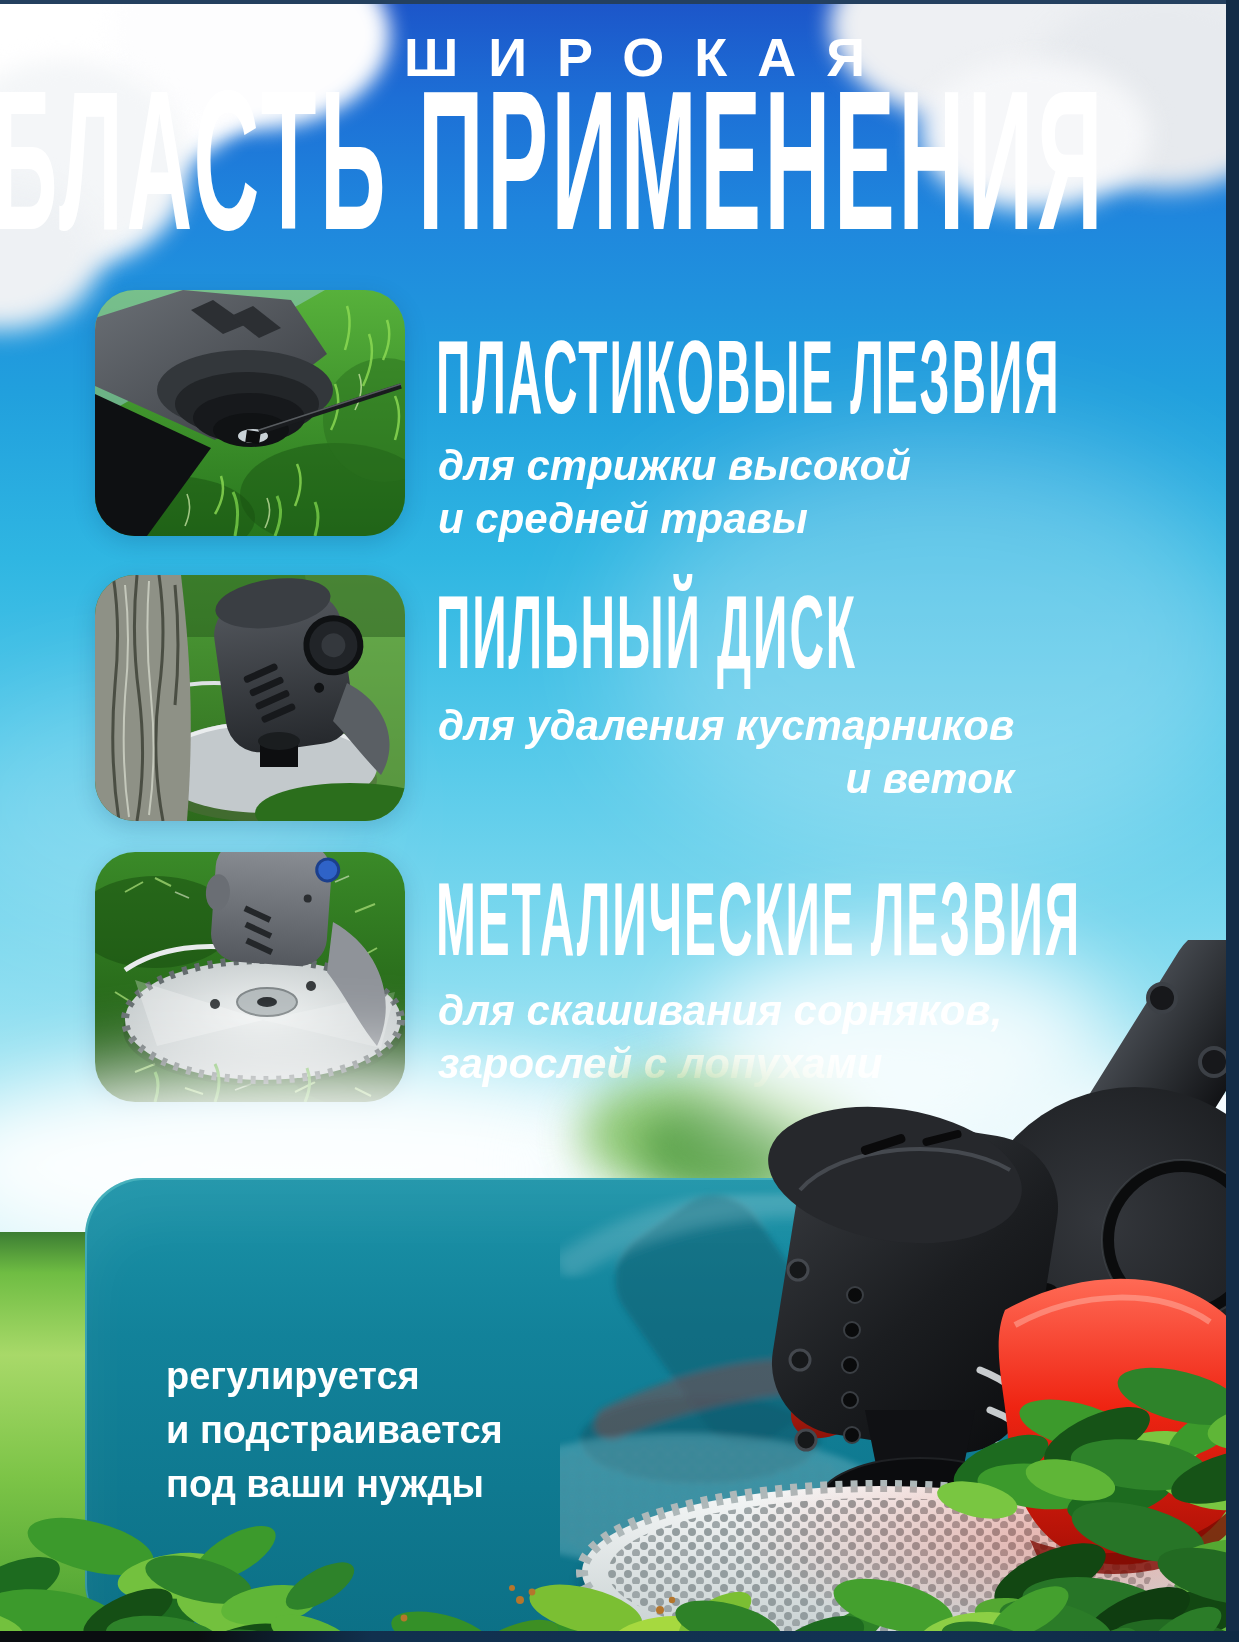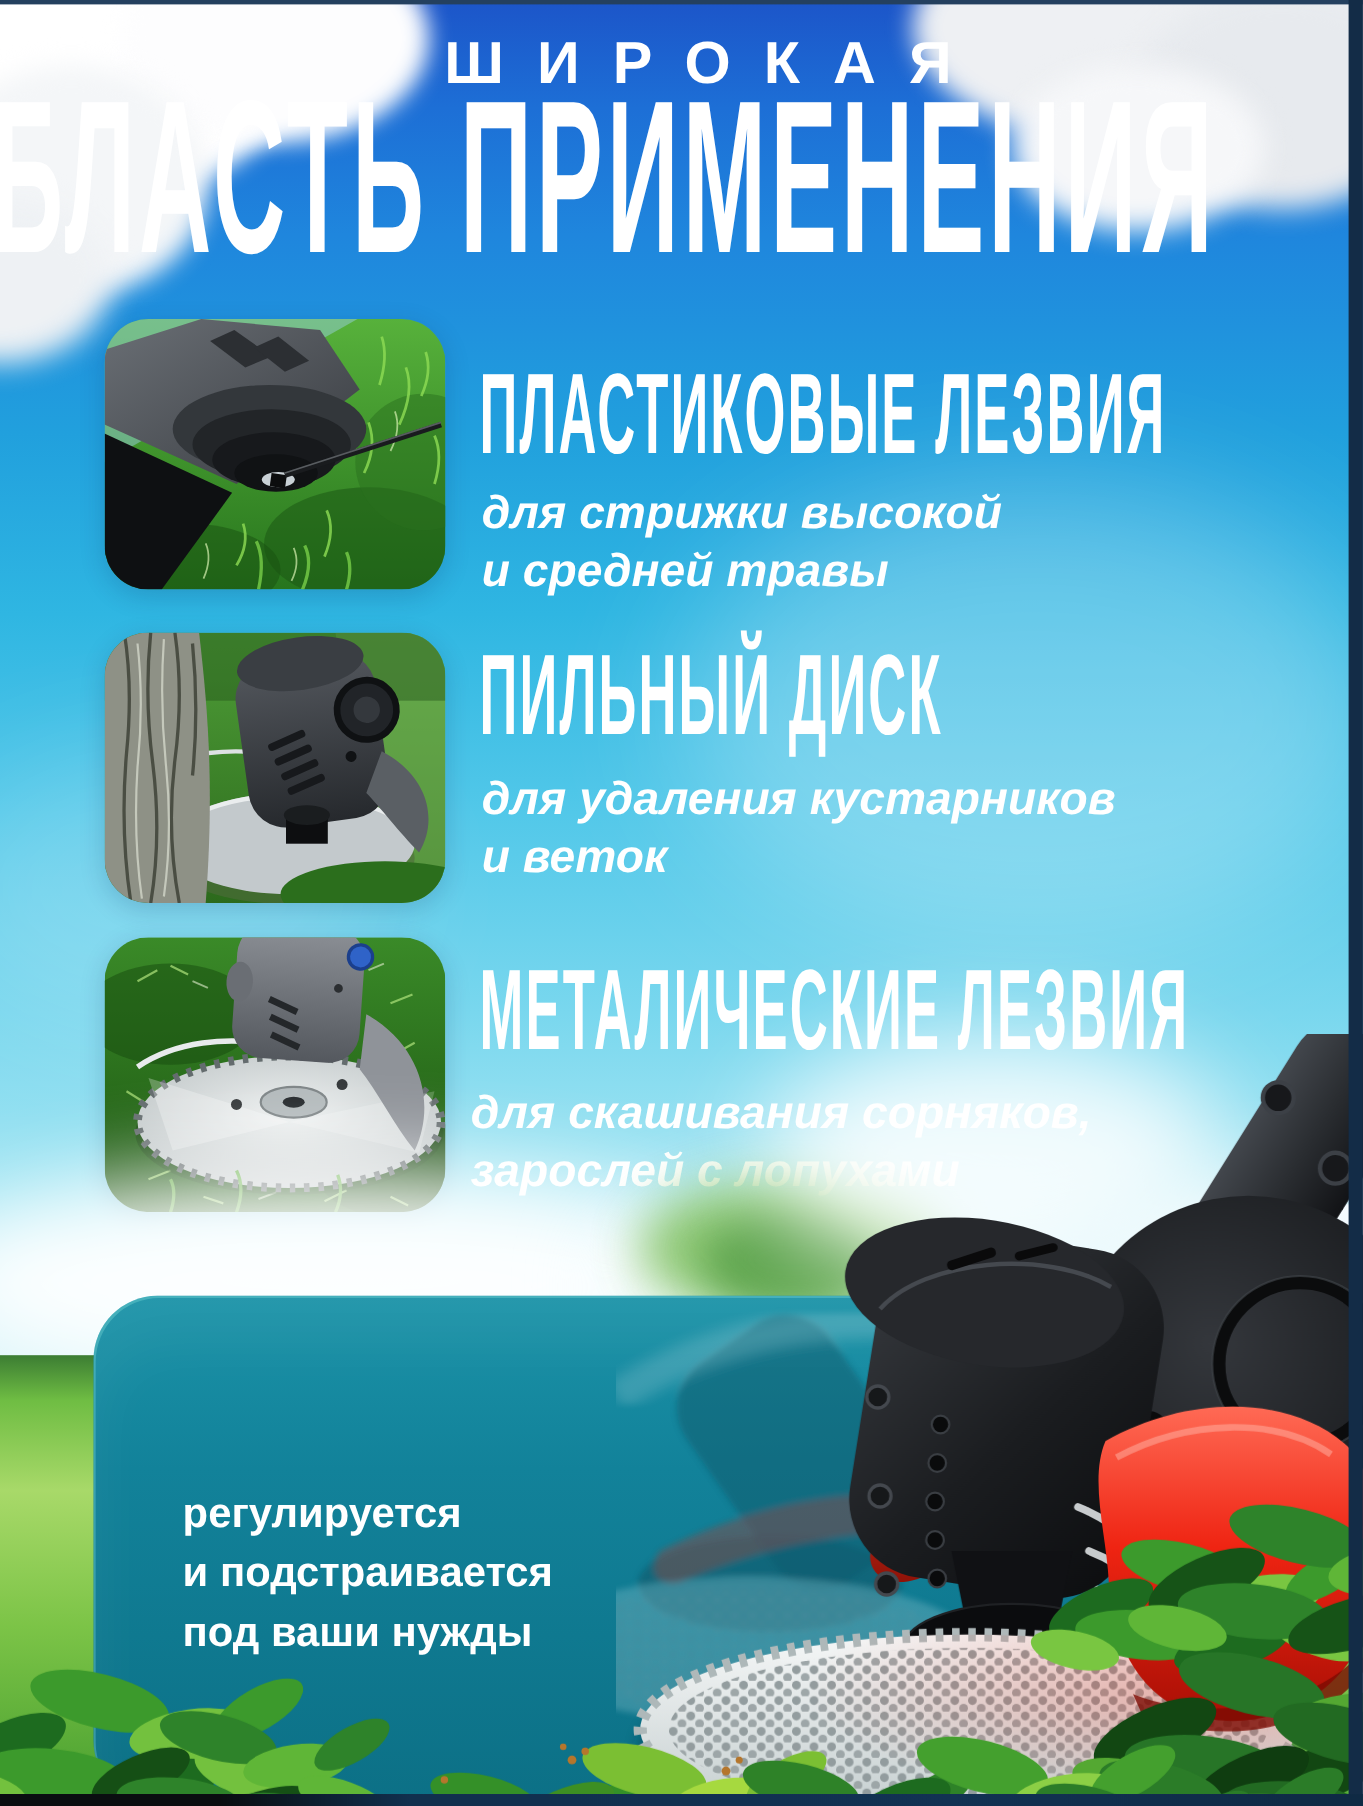--- a/index.html
+++ b/index.html
@@ -229,25 +229,25 @@
           <path d="M60,250 q6,-18 0,-30"></path>
       </g>
     </svg>
   </div>
 
   <div class="abs cond feat-h" style="left:436px;top:325px;"><span class="cx">ПЛАСТИКОВЫЕ ЛЕЗВИЯ</span></div>
   <div class="abs feat-d" style="left:438px;top:440px;">для стрижки высокой
 и средней травы</div>
 
   <div class="abs cond feat-h" style="left:436px;top:580px;"><span class="cx">ПИЛЬНЫЙ ДИСК</span></div>
-  <div class="abs feat-d" style="left:438px;top:700px;">для удаления кустарников
+  <div class="abs feat-d" style="left:438px;top:700px;text-align:right;">для удаления кустарников
 и веток</div>
 
   <div class="abs cond feat-h" style="left:436px;top:867px;"><span class="cx">МЕТАЛИЧЕСКИЕ ЛЕЗВИЯ</span></div>
-  <div class="abs feat-d" style="left:428px;top:985px;">для скашивания сорняков,
+  <div class="abs feat-d" style="left:438px;top:985px;">для скашивания сорняков,
 зарослей с лопухами</div>
 
   <div class="cloud" style="left:-80px;top:1060px;width:780px;height:210px;background:rgba(255,255,255,.95);filter:blur(40px);"></div>
   <div class="cloud" style="left:560px;top:1085px;width:560px;height:170px;background:rgba(240,251,253,.75);filter:blur(45px);"></div>
   <div class="cloud" style="left:1030px;top:1070px;width:270px;height:160px;background:rgba(255,255,255,.9);filter:blur(35px);"></div>
   <div class="cloud" style="left:580px;top:1070px;width:280px;height:130px;background:#7fc05e;filter:blur(22px);opacity:.85;"></div>
   <div class="cloud" style="left:640px;top:1100px;width:160px;height:90px;background:#4e9a3f;filter:blur(18px);opacity:.8;"></div>
   <div class="cloud" style="left:690px;top:940px;width:430px;height:220px;background:rgba(255,255,255,.85);filter:blur(45px);"></div>
 
   <div class="abs field-left"></div>

